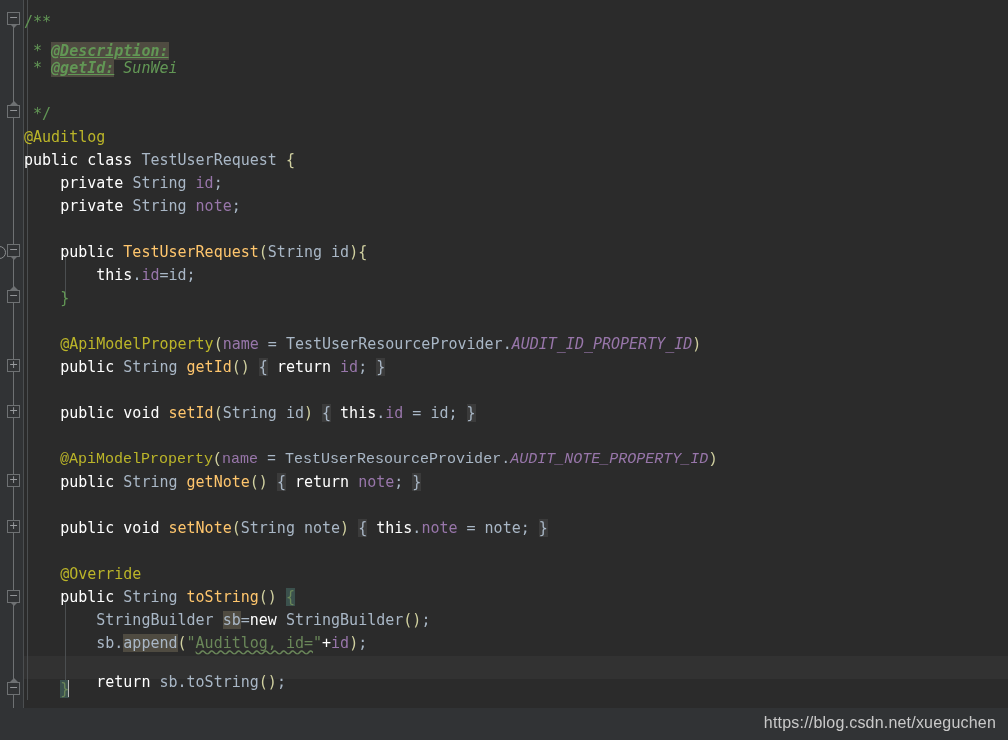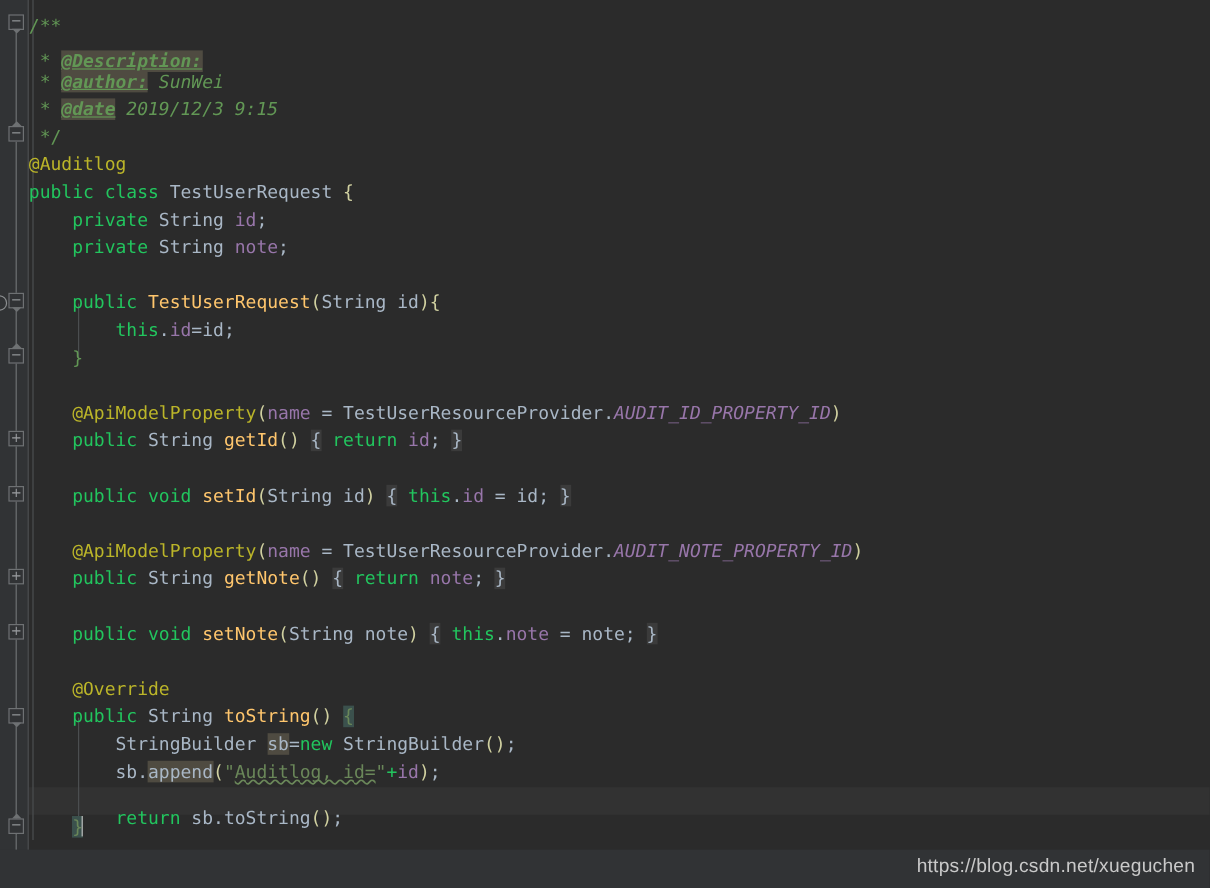--- a/index.html
+++ b/index.html
@@ -114,21 +114,21 @@
   }
   
   #caret-line {
     position: absolute;
     left: 0; right: 0;
     height: 23px;
     background: #323232;
   }
 
   
-  .kw      { color: #22c55e; }               
+  .kw      { color: #ffffff; }               
   .ident   { color: #a9b7c6; }               
   .field   { color: #9876aa; }               
   .statfld { color: #9876aa; font-style: italic; } 
   .anno    { color: #bbb529; }               
   .str     { color: #6a8759; }               
   .cmt     { color: #629755; }               
   .doctag  { color: #629755; font-style: italic; font-weight: bold;
              text-decoration: underline; background: #4f4b41; }
   .docval  { color: #629755; font-style: italic; }
   .yellow  { color: #ffc66d; }               
@@ -215,23 +215,22 @@
   <div id="code">
 
     <div class="indent-guide" style="left:41px;top:253px;height:46px;"></div>
     <div class="indent-guide" style="left:41px;top:598px;height:92px;"></div>
     <div class="indent-guide" style="left:3px;top:0px;height:700px;"></div>
 
     <div class="line" style="top:11px;"><span class="cmt">/**</span></div>
 
     <div class="line" style="top:40px;"><span class="cmt"> * </span><span class="doctag">@Description:</span></div>
 
-    <div class="line" style="top:57px;"><span class="cmt"> * </span><span class="doctag">@author:</span><span class="docval"> SunWei</span></div>
-
-    <div class="line" style="top:80px;"><span class="cmt"> * </span><span class="doctag">@date</span><span class="docval"> 2019/12/3 9:15</span></div>
+    <div class="line" style="top:57px;"><span class="cmt"> * </span><span class="doctag">@getId:</span><span class="docval"> SunWei</span></div>
+
 
     <div class="line" style="top:103px;"><span class="cmt"> */</span></div>
 
     <div class="line" style="top:126px;"><span class="anno">@Auditlog</span></div>
 
     <div class="line" style="top:149px;"><span class="kw">public</span><span class="ident"> </span><span class="kw">class</span><span class="ident"> </span><span class="ident">TestUserRequest</span><span class="cbrace"> {</span></div>
 
     <div class="line" style="top:172px;"><span class="ident">    </span><span class="kw">private</span><span class="ident"> </span><span class="ident">String</span><span class="ident"> </span><span class="field">id</span><span class="ident">;</span></div>
 
     <div class="line" style="top:195px;"><span class="ident">    </span><span class="kw">private</span><span class="ident"> </span><span class="ident">String</span><span class="ident"> </span><span class="field">note</span><span class="ident">;</span></div>
@@ -241,21 +240,21 @@
     <div class="line" style="top:264px;"><span class="ident">        </span><span class="kw">this</span><span class="ident">.</span><span class="field">id</span><span class="ident">=</span><span class="ident">id</span><span class="ident">;</span></div>
 
     <div class="line" style="top:287px;"><span class="ident">    </span><span class="cmt">}</span></div>
 
     <div class="line" style="top:333px;"><span class="ident">    </span><span class="anno">@ApiModelProperty</span><span class="cbrace">(</span><span class="field">name</span><span class="ident"> = </span><span class="ident">TestUserResourceProvider</span><span class="ident">.</span><span class="statfld">AUDIT_ID_PROPERTY_ID</span><span class="cbrace">)</span></div>
 
     <div class="line" style="top:356px;"><span class="ident">    </span><span class="kw">public</span><span class="ident"> </span><span class="ident">String</span><span class="ident"> </span><span class="yellow">getId</span><span class="cbrace">()</span><span class="ident"> </span><span class="chip">{</span><span class="ident"> </span><span class="kw">return</span><span class="ident"> </span><span class="field">id</span><span class="ident">; </span><span class="chip">}</span></div>
 
     <div class="line" style="top:402px;"><span class="ident">    </span><span class="kw">public</span><span class="ident"> </span><span class="kw">void</span><span class="ident"> </span><span class="yellow">setId</span><span class="cbrace">(</span><span class="ident">String</span><span class="ident"> </span><span class="ident">id</span><span class="cbrace">)</span><span class="ident"> </span><span class="chip">{</span><span class="ident"> </span><span class="kw">this</span><span class="ident">.</span><span class="field">id</span><span class="ident"> = </span><span class="ident">id</span><span class="ident">; </span><span class="chip">}</span></div>
 
-    <div class="line" style="top:448px;"><span class="ident">    </span><span class="anno">@ApiModelProperty</span><span class="cbrace">(</span><span class="field">name</span><span class="ident"> = </span><span class="ident">TestUserResourceProvider</span><span class="ident">.</span><span class="statfld">AUDIT_NOTE_PROPERTY_ID</span><span class="cbrace">)</span></div>
+    <div class="line" style="top:448px;font-family:Liberation Mono, monospace;"><span class="ident">    </span><span class="anno">@ApiModelProperty</span><span class="cbrace">(</span><span class="field">name</span><span class="ident"> = </span><span class="ident">TestUserResourceProvider</span><span class="ident">.</span><span class="statfld">AUDIT_NOTE_PROPERTY_ID</span><span class="cbrace">)</span></div>
 
     <div class="line" style="top:471px;"><span class="ident">    </span><span class="kw">public</span><span class="ident"> </span><span class="ident">String</span><span class="ident"> </span><span class="yellow">getNote</span><span class="cbrace">()</span><span class="ident"> </span><span class="chip">{</span><span class="ident"> </span><span class="kw">return</span><span class="ident"> </span><span class="field">note</span><span class="ident">; </span><span class="chip">}</span></div>
 
     <div class="line" style="top:517px;"><span class="ident">    </span><span class="kw">public</span><span class="ident"> </span><span class="kw">void</span><span class="ident"> </span><span class="yellow">setNote</span><span class="cbrace">(</span><span class="ident">String</span><span class="ident"> </span><span class="ident">note</span><span class="cbrace">)</span><span class="ident"> </span><span class="chip">{</span><span class="ident"> </span><span class="kw">this</span><span class="ident">.</span><span class="field">note</span><span class="ident"> = </span><span class="ident">note</span><span class="ident">; </span><span class="chip">}</span></div>
 
     <div class="line" style="top:563px;"><span class="ident">    </span><span class="anno">@Override</span></div>
 
     <div class="line" style="top:586px;"><span class="ident">    </span><span class="kw">public</span><span class="ident"> </span><span class="ident">String</span><span class="ident"> </span><span class="yellow">toString</span><span class="cbrace">()</span><span class="ident"> </span><span class="match-brace">{</span></div>
 
     <div class="line" style="top:609px;"><span class="ident">        </span><span class="ident">StringBuilder</span><span class="ident"> </span><span class="usage ident">sb</span><span class="ident">=</span><span class="kw">new</span><span class="ident"> </span><span class="ident">StringBuilder</span><span class="cbrace">()</span><span class="ident">;</span></div>

